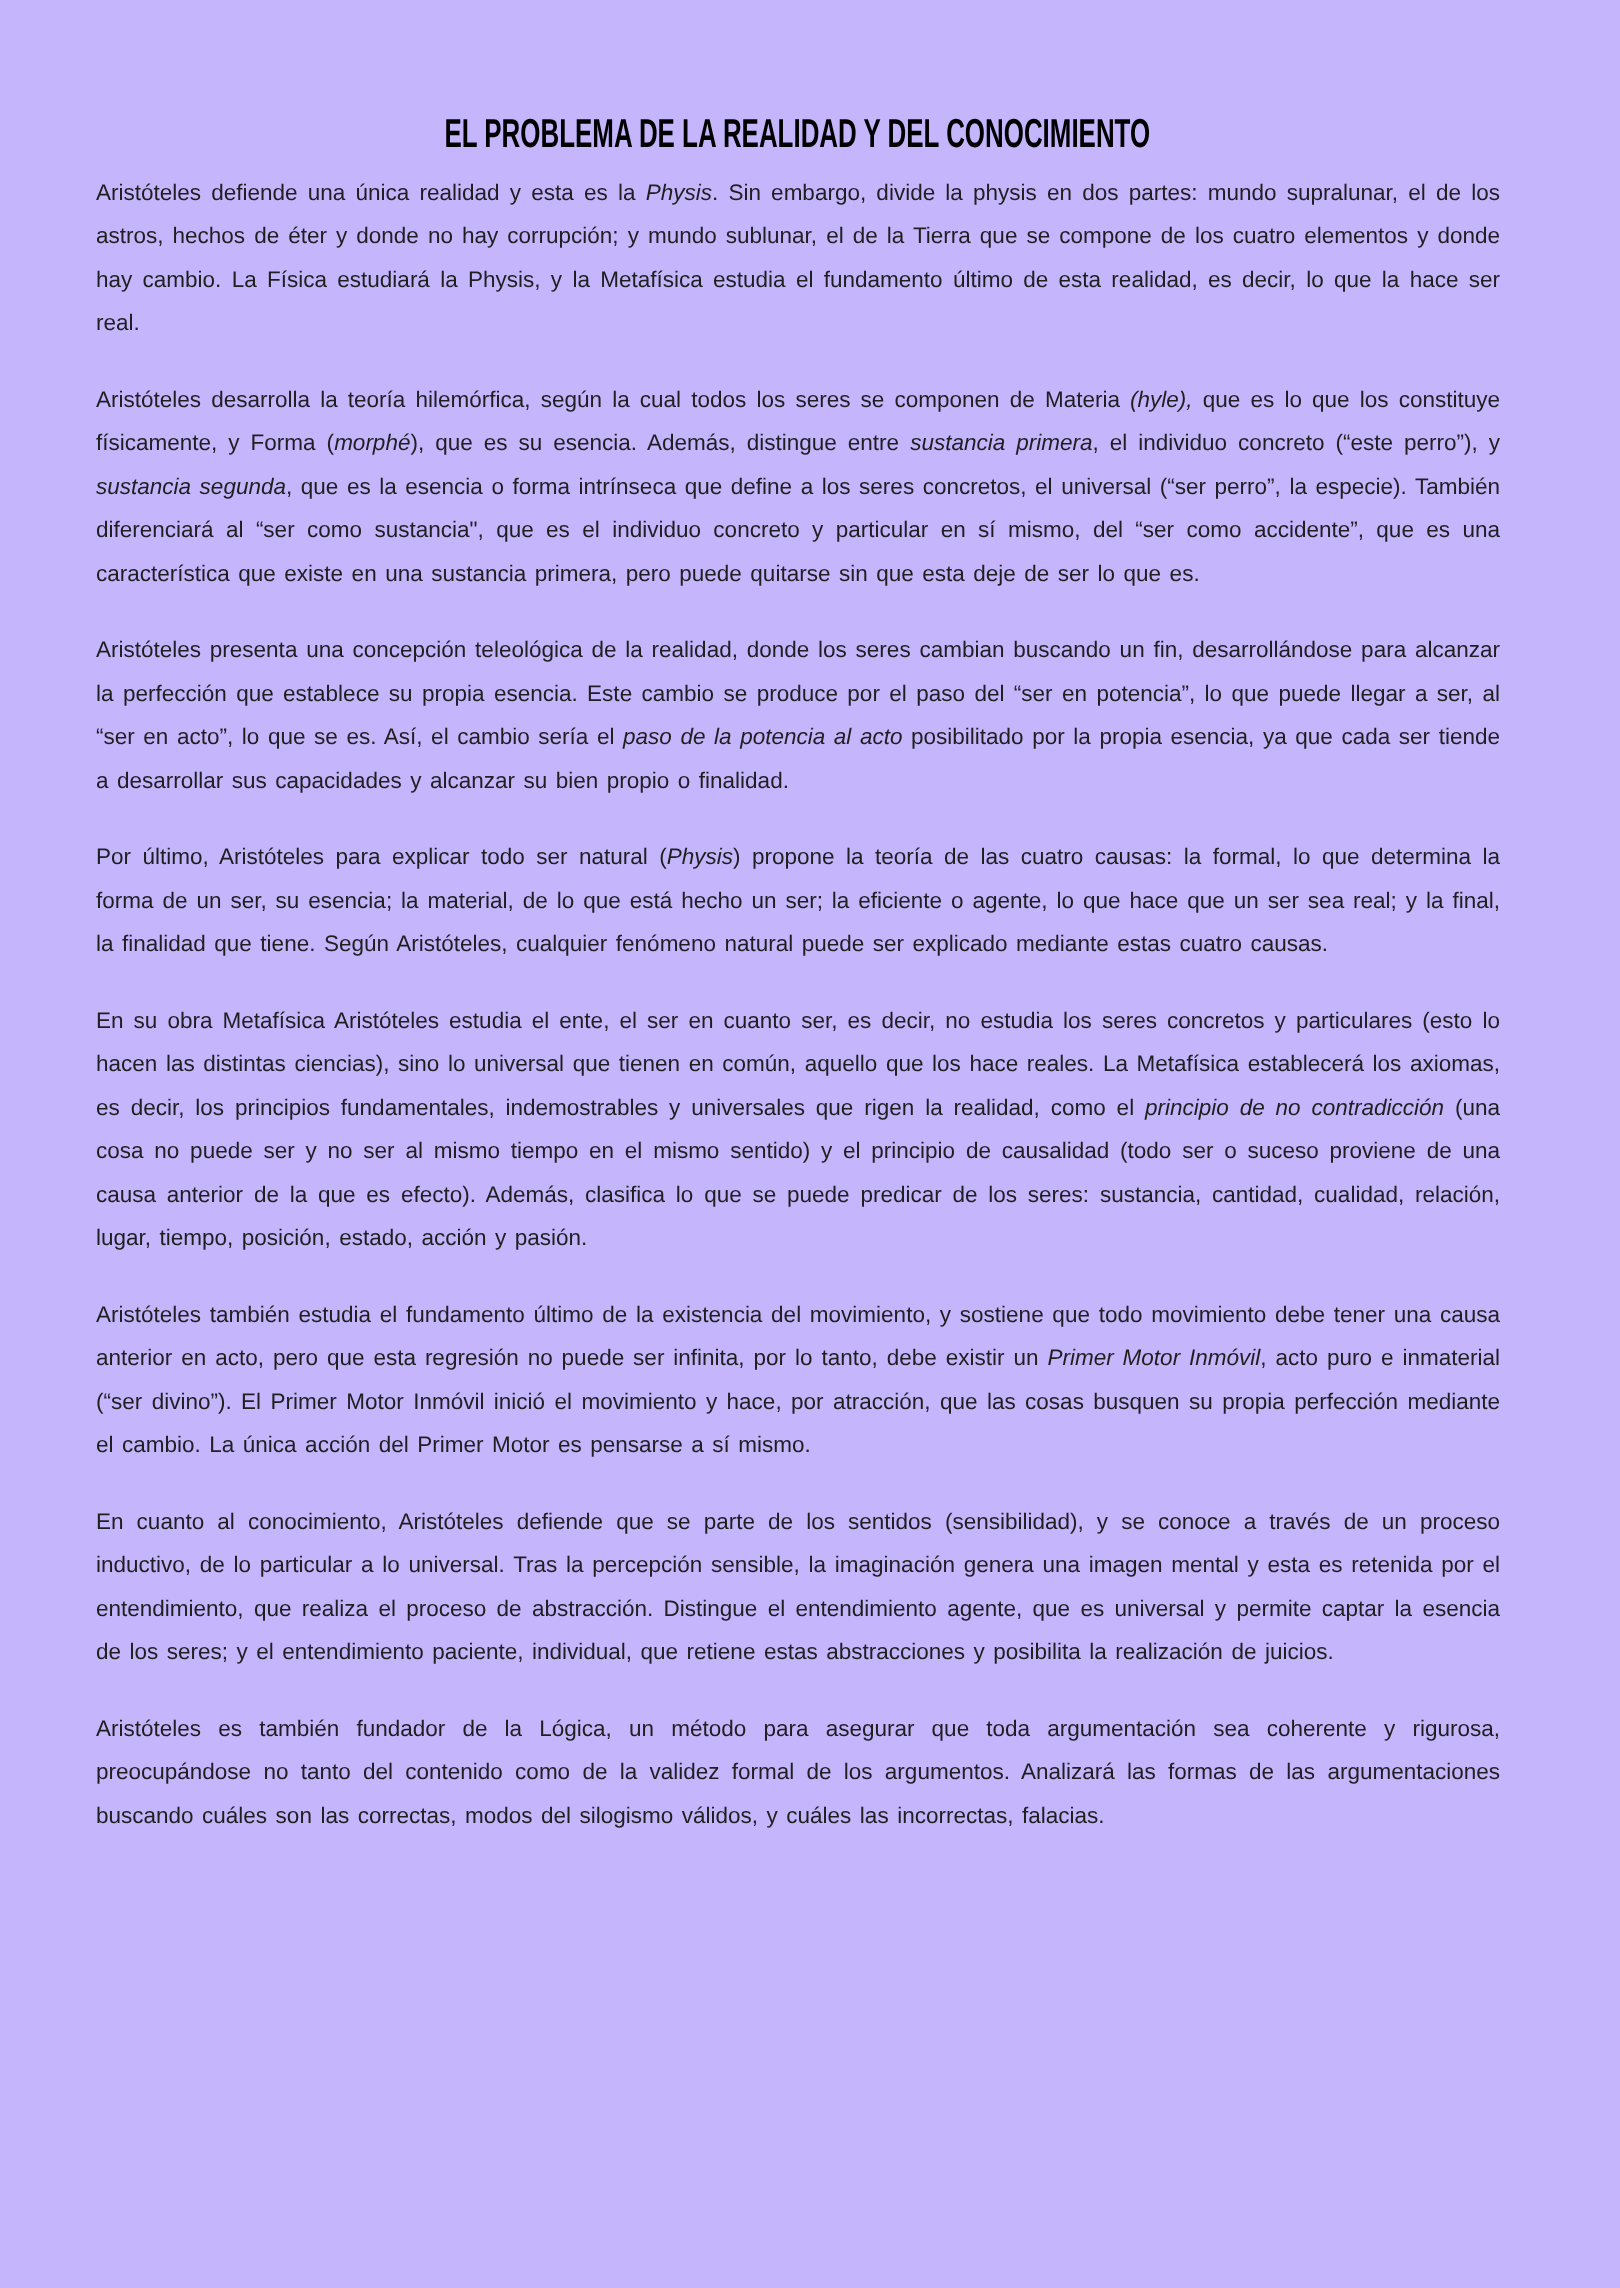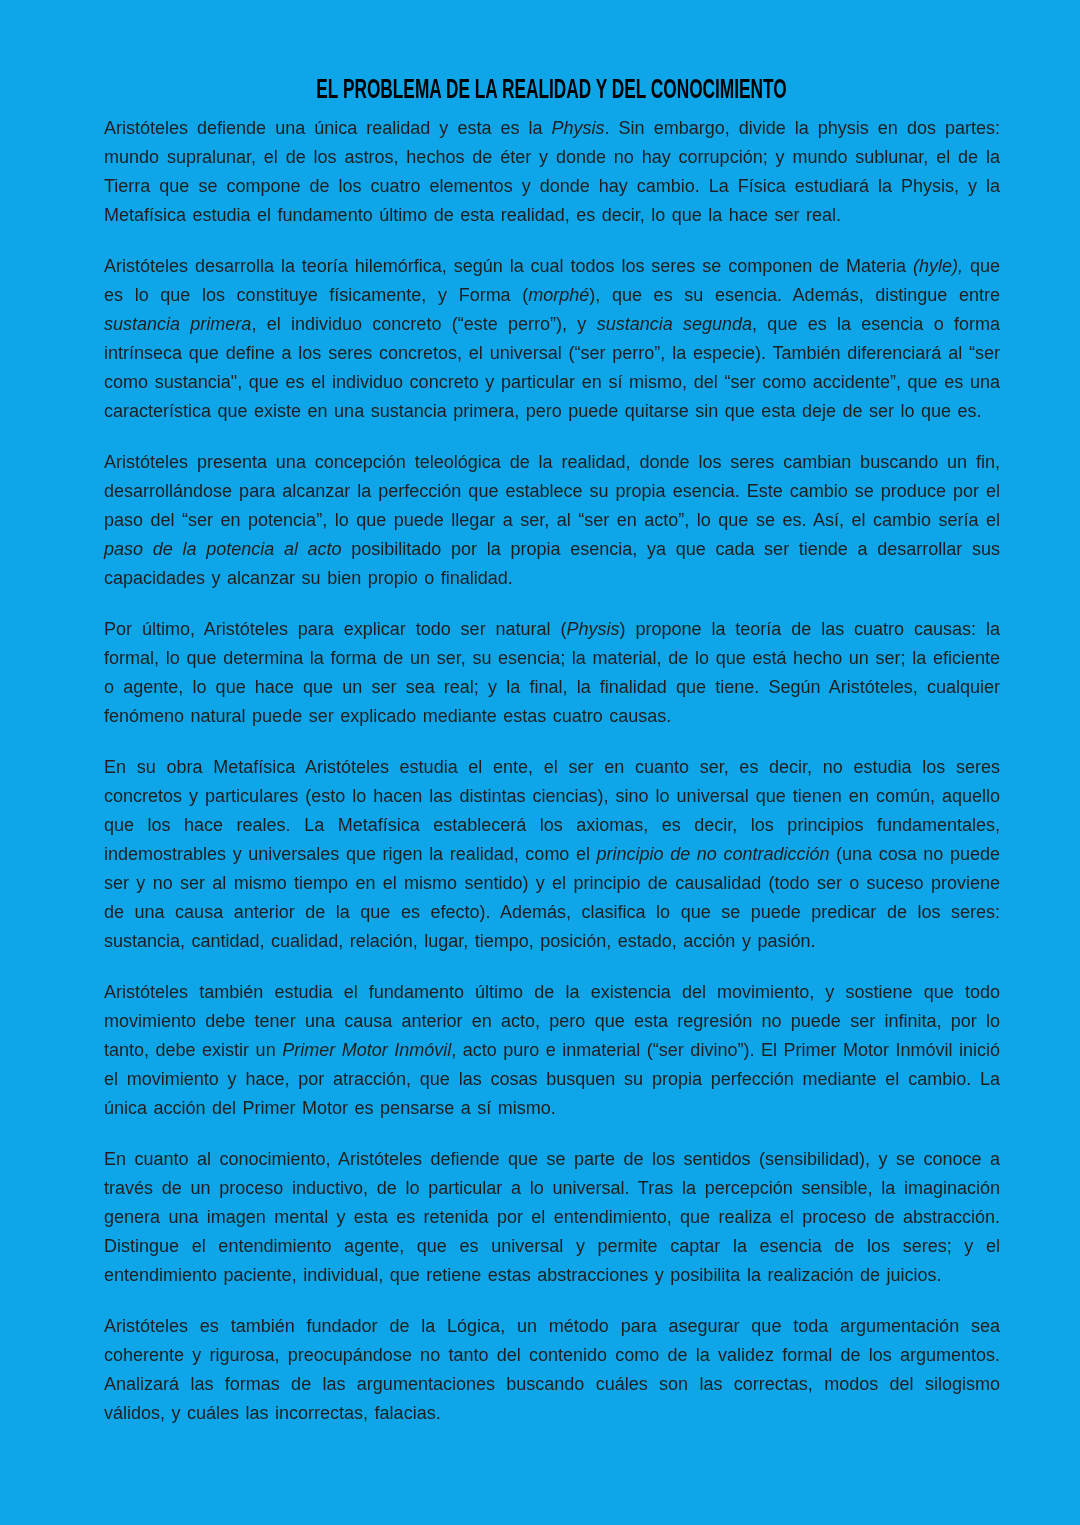--- a/index.html
+++ b/index.html
@@ -6,41 +6,41 @@
   html, body { background: #ffffff; }
   body {
     width: 1080px;
     height: 1525px;
     font-family: "Liberation Sans", sans-serif;
     overflow: hidden;
   }
   .page {
     width: 1080px;
     height: 1525px;
-    background: #0ea5e9;
-    padding: 74px 80px 0 104px;
+    background: #c4b5fd;
+    padding: 74px 80px 0 64px;
   }
   .title-row {
     display: flex;
     justify-content: center;
     margin-bottom: 10px;
   }
   .doc-title {
     font-family: "Liberation Sans", sans-serif;
     font-weight: 700;
     font-size: 27px;
     line-height: 30px;
     color: #000000;
     white-space: nowrap;
     transform: scaleX(0.64);
     transform-origin: center;
     letter-spacing: 0px;
   }
   .doc-body p.para {
-    font-size: 18px;
+    font-size: 15px;
     line-height: 29px;
     color: #1f1f1f;
     text-align: justify;
     margin: 0 0 22px 0;
     word-spacing: 1.5px;
   }
   .doc-body p.para:last-child { margin-bottom: 16px; }
   .doc-body em { font-style: italic; }
 </style>
 </head>

